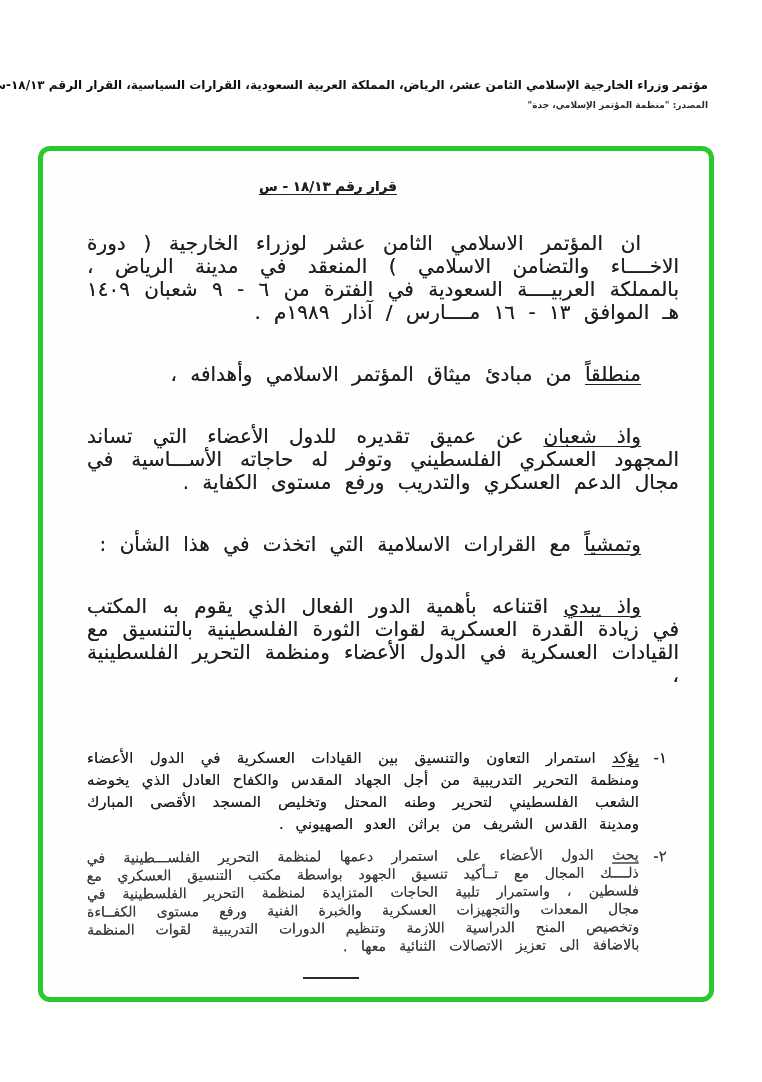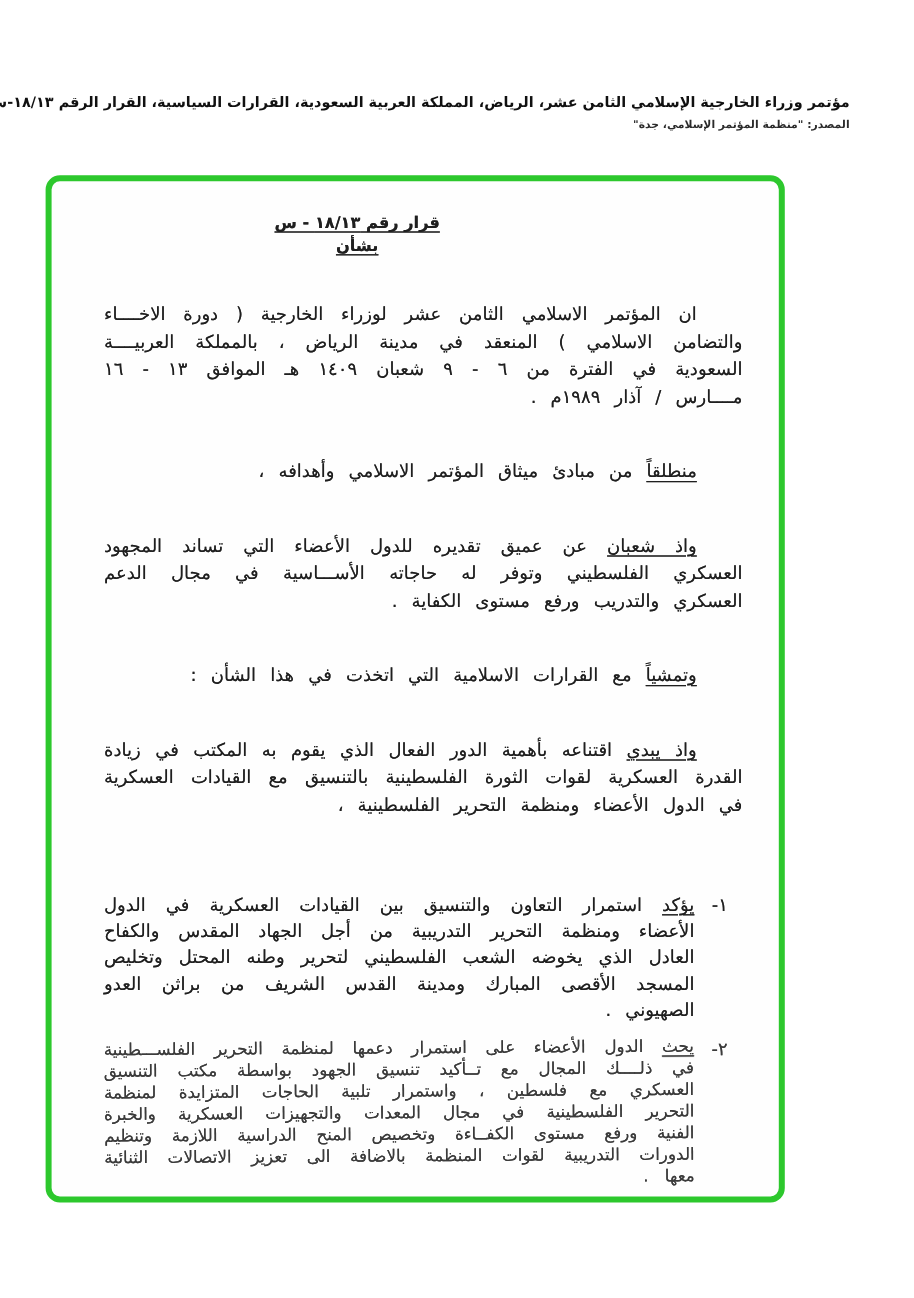--- a/index.html
+++ b/index.html
@@ -35,21 +35,21 @@
     font-size: 9px;
     font-weight: bold;
     color: #2b2b2b;
   }
 
   
   .frame {
     position: absolute;
     top: 146px;
     left: 38px;
-    width: 616px;
+    width: 676px;
     height: 856px;
     box-sizing: border-box;
     border: 5px solid var(--frame-green, #2dc82d);
     border-radius: 12px;
     background: #fefefe;
   }
 
   
   .doc {
     position: absolute;
@@ -68,21 +68,21 @@
     line-height: 19px;
   }
   .u {
     text-decoration: underline;
     text-underline-offset: 3px;
     text-decoration-thickness: 1px;
   }
 
   .preamble, .clause {
     margin: 0;
-    font-size: 15px;
+    font-size: 20px;
     line-height: 23px;
     text-align: justify;
     text-indent: 38px;
     word-spacing: 7px;
   }
   .preamble { margin-top: 36px; }
   .clause { margin-top: 39px; }
 
   .items {
     margin-top: 60px;
@@ -129,23 +129,20 @@
 
   <div class="source-line">المصدر: "منظمة المؤتمر الإسلامي، جدة"</div>
 
   <div class="frame">
     <div class="doc">
 
       <div class="title-block">
         <div>
           <span class="u">قرار رقم ١٨/١٣ - س</span>
         </div>
-        <div>
-          <span class="u">بشأن</span>
-        </div>
       </div>
 
       <p class="preamble">ان المؤتمر الاسلامي الثامن عشر لوزراء الخارجية ( دورة الاخــــاء والتضامن الاسلامي ) المنعقد في مدينة الرياض ، بالمملكة العربيــــة السعودية في الفترة من ٦ - ٩ شعبان ١٤٠٩ هـ الموافق ١٣ - ١٦ مــــارس / آذار ١٩٨٩م .</p>
 
       <p class="clause"><span class="u">منطلقاً</span><span> من مبادئ ميثاق المؤتمر الاسلامي وأهدافه ،</span></p>
 
 
       <p class="clause"><span class="u">واذ شعبان</span><span> عن عميق تقديره للدول الأعضاء التي تساند المجهود العسكري الفلسطيني وتوفر له حاجاته الأســـاسية في مجال الدعم العسكري والتدريب ورفع مستوى الكفاية .</span></p>
 
       <p class="clause"><span class="u">وتمشياً</span><span> مع القرارات الاسلامية التي اتخذت في هذا الشأن :</span></p>

